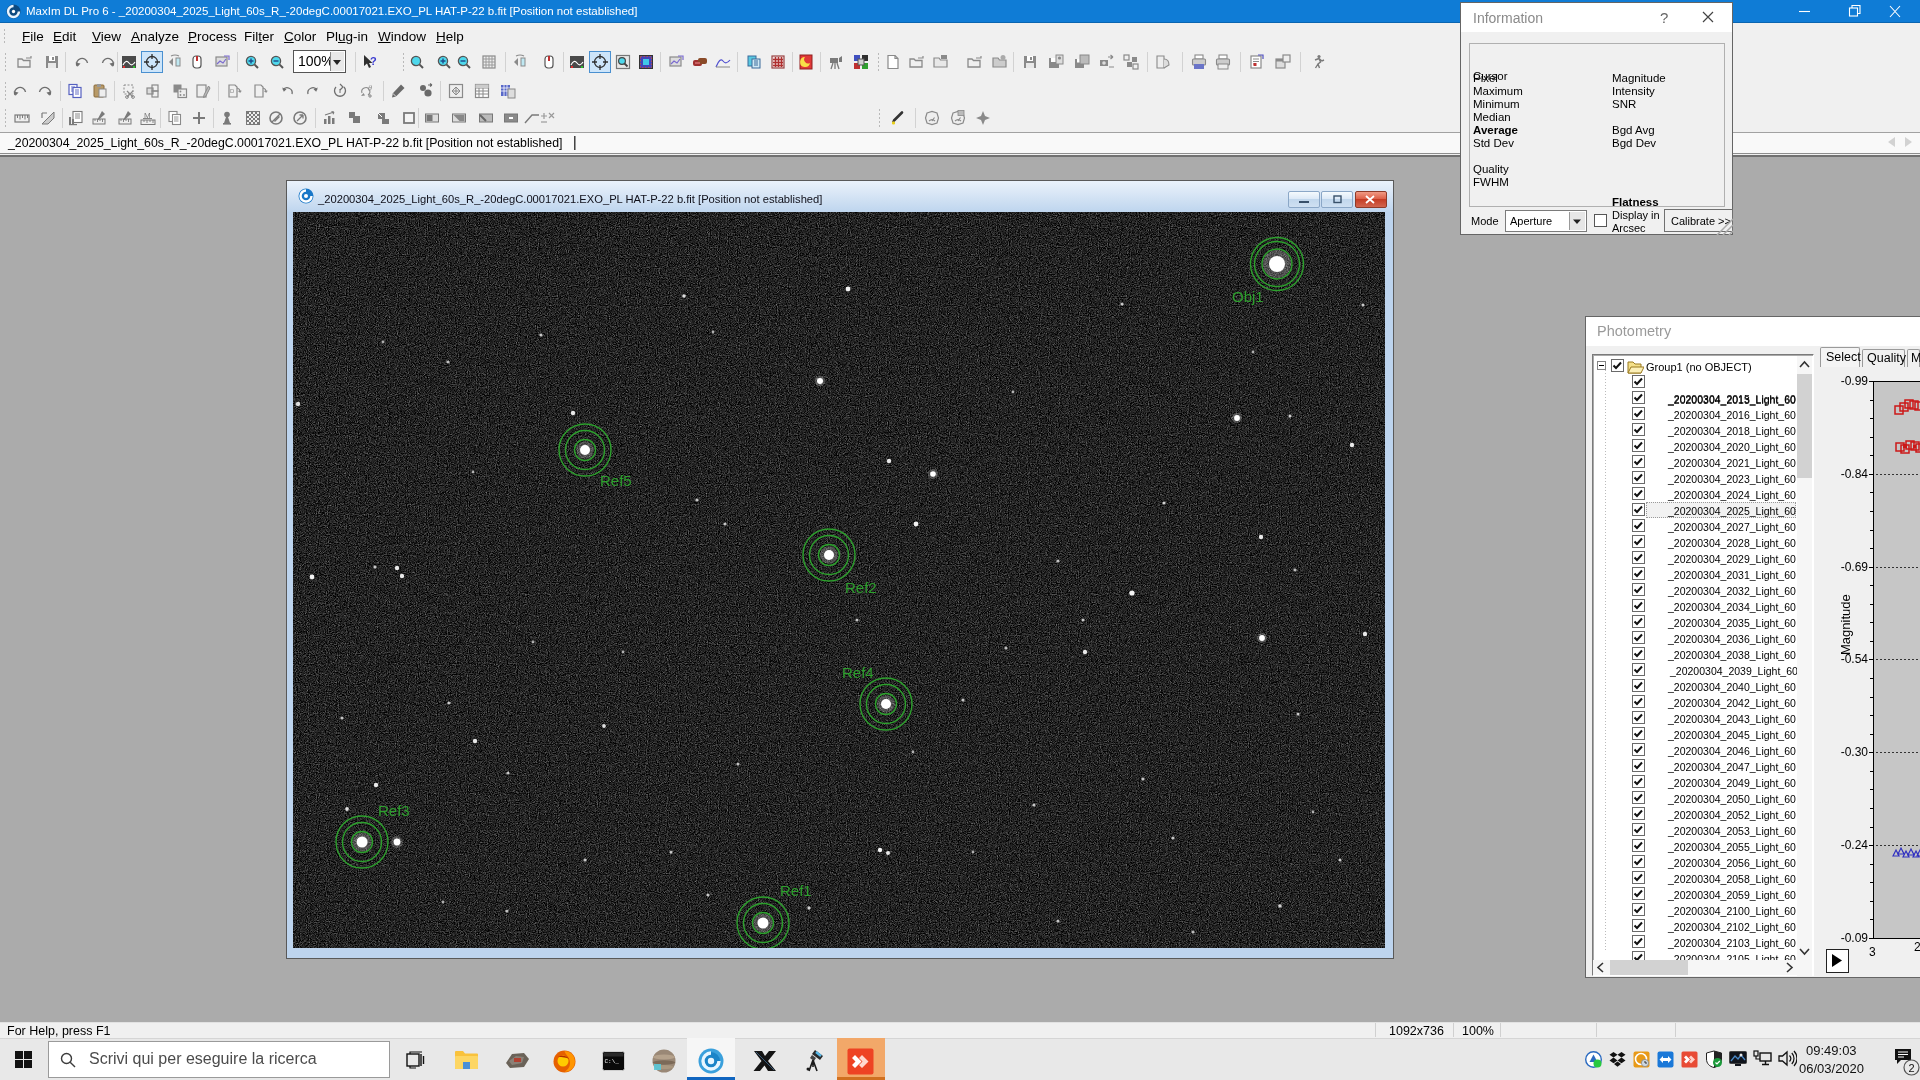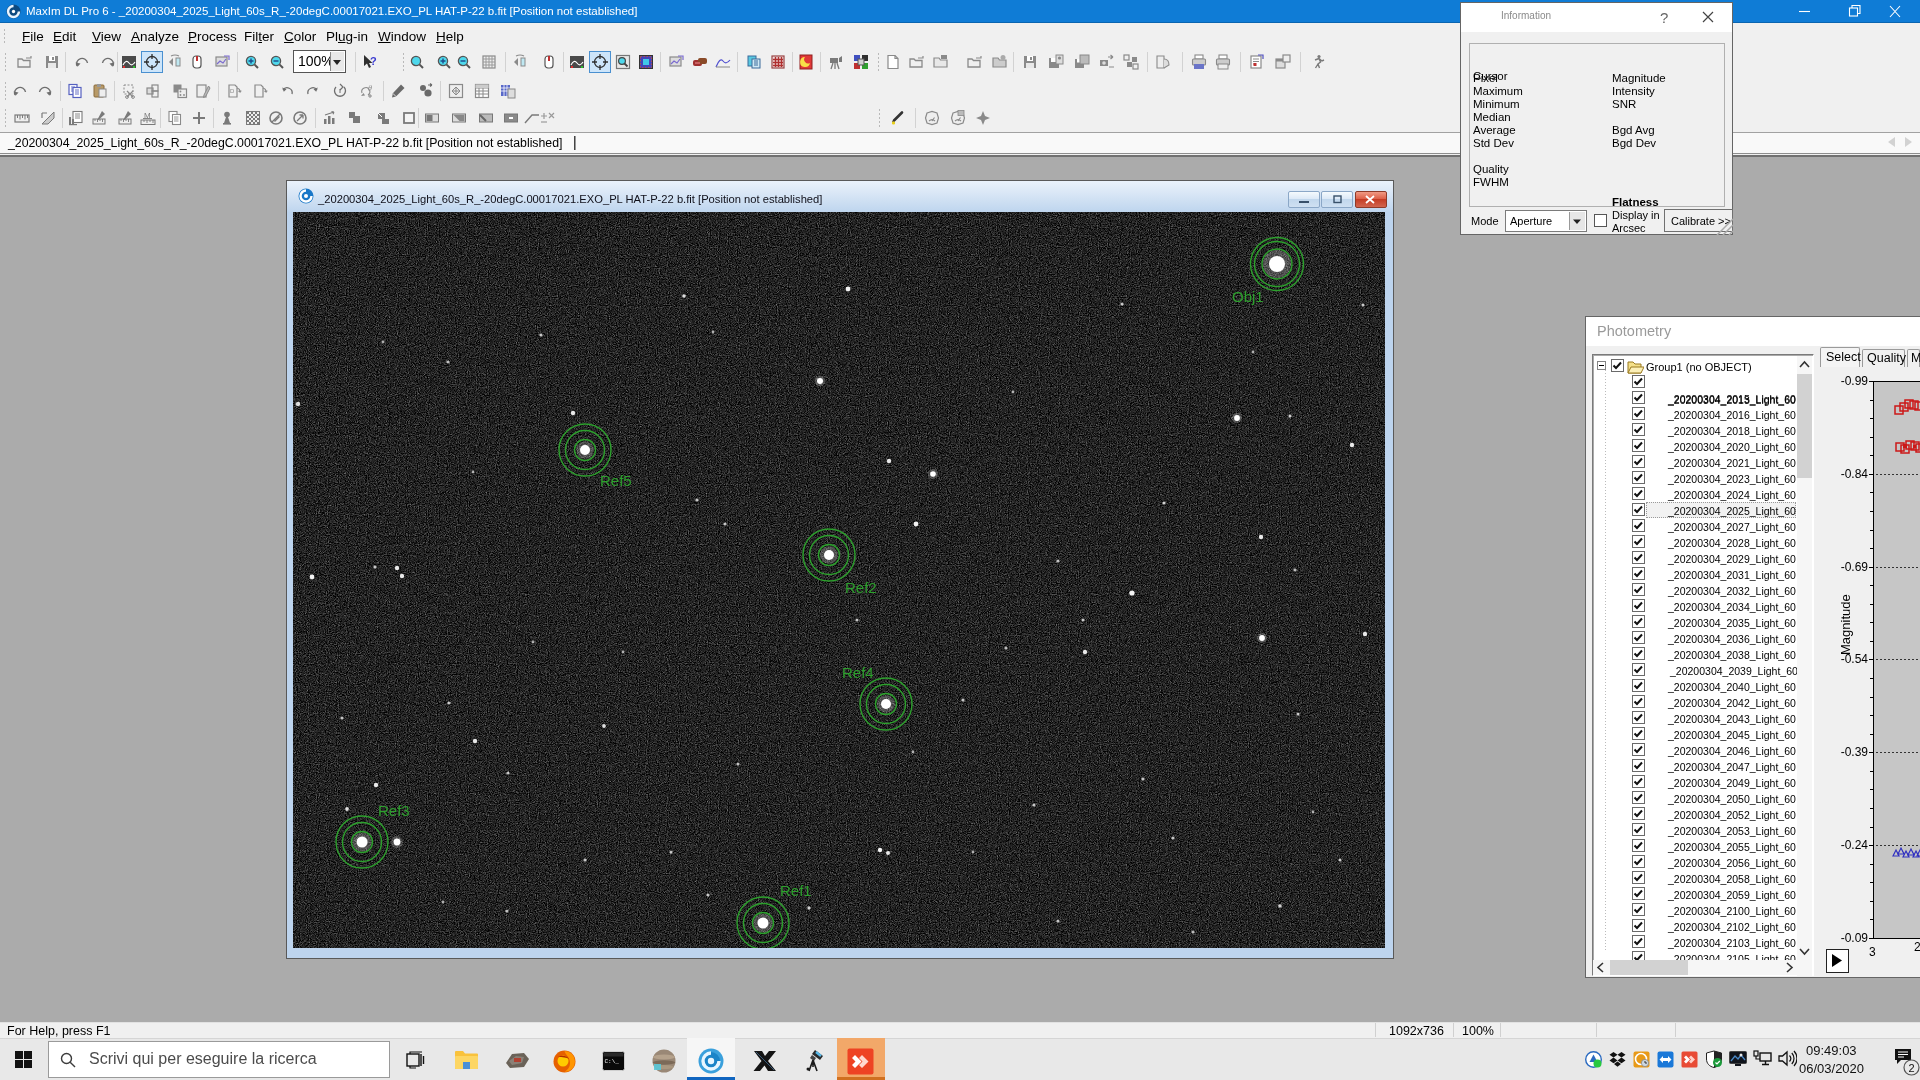--- a/index.html
+++ b/index.html
@@ -687,32 +687,32 @@
       <text x="85" y="604" font-family="Liberation Sans" font-size="15" fill="#2da02d">Ref3</text>
       <g fill="none" stroke="#2da02d" stroke-width="1.4">
         <circle cx="470" cy="711" r="10.5"></circle>
         <circle cx="470" cy="711" r="19.5"></circle>
         <circle cx="470" cy="711" r="26"></circle>
       </g>
       <text x="487" y="684" font-family="Liberation Sans" font-size="15" fill="#2da02d">Ref1</text>
 </svg>
 <div class="abs" style="left:1460px;top:2px;width:273px;height:233px;background:#f0f0f0;border:1px solid #656565"></div>
 <div class="abs" style="left:1461px;top:3px;width:271px;height:29px;background:#fff"></div>
-<div class="txt" style="left:1473px;top:10px;font-size:10px;color:#8a8a8a;font-weight:normal;margin-left:28px;">Information</div>
+<div class="txt" style="left:1473px;top:10px;font-size:14px;color:#8a8a8a;font-weight:normal;">Information</div>
 <div class="txt" style="left:1660px;top:9px;font-size:15px;color:#666;font-weight:normal;">?</div>
 <svg class="abs" style="left:1701px;top:10px" width="14" height="14" viewBox="0 0 14 14">
       <path d="M2 2 L12 12 M12 2 L2 12" stroke="#444" stroke-width="1.2"></path>
     </svg>
 <div class="abs" style="left:1469px;top:43px;width:256px;height:164px;border:1px solid #b0b0b0"></div>
 <div class="txt" style="left:1473px;top:46px;font-size:11.5px;color:#000;font-weight:normal;margin-top:24px;">Cursor</div>
 <div class="txt" style="left:1473px;top:72px;font-size:11.5px;color:#000;font-weight:normal;">Pixel</div>
 <div class="txt" style="left:1473px;top:85px;font-size:11.5px;color:#000;font-weight:normal;">Maximum</div>
 <div class="txt" style="left:1473px;top:98px;font-size:11.5px;color:#000;font-weight:normal;">Minimum</div>
 <div class="txt" style="left:1473px;top:111px;font-size:11.5px;color:#000;font-weight:normal;">Median</div>
-<div class="txt" style="left:1473px;top:124px;font-size:11.5px;color:#000;font-weight:normal;">Average</div>
+<div class="txt" style="left:1473px;top:124px;font-size:11.5px;color:#000;font-weight:bold;">Average</div>
 <div class="txt" style="left:1473px;top:137px;font-size:11.5px;color:#000;font-weight:normal;">Std Dev</div>
 <div class="txt" style="left:1473px;top:163px;font-size:11.5px;color:#000;font-weight:normal;">Quality</div>
 <div class="txt" style="left:1473px;top:176px;font-size:11.5px;color:#000;font-weight:normal;">FWHM</div>
 <div class="txt" style="left:1612px;top:72px;font-size:11.5px;color:#000;font-weight:normal;">Magnitude</div>
 <div class="txt" style="left:1612px;top:85px;font-size:11.5px;color:#000;font-weight:normal;">Intensity</div>
 <div class="txt" style="left:1612px;top:98px;font-size:11.5px;color:#000;font-weight:normal;">SNR</div>
 <div class="txt" style="left:1612px;top:124px;font-size:11.5px;color:#000;font-weight:normal;">Bgd Avg</div>
 <div class="txt" style="left:1612px;top:137px;font-size:11.5px;color:#000;font-weight:normal;">Bgd Dev</div>
 <div class="txt" style="left:1612px;top:176px;font-size:11.5px;color:#000;font-weight:bold;margin-top:20px;">Flatness</div>
 <div class="txt" style="left:1471px;top:215px;font-size:11px;color:#000;font-weight:normal;">Mode</div>
@@ -963,21 +963,21 @@
 <div class="abs" style="left:1869px;top:381px;width:5px;height:1px;background:#000"></div>
 <div class="txt" style="left:1838px;top:467px;font-size:12px;color:#000;font-weight:normal;text-align:right;width:30px">-0.84</div>
 <div class="abs" style="left:1869px;top:474px;width:5px;height:1px;background:#000"></div>
 <div class="abs" style="left:1876px;top:474px;width:44px;height:1px;background-image:linear-gradient(90deg,#333 2px,transparent 2px);background-size:4px 1px"></div>
 <div class="txt" style="left:1838px;top:560px;font-size:12px;color:#000;font-weight:normal;text-align:right;width:30px">-0.69</div>
 <div class="abs" style="left:1869px;top:567px;width:5px;height:1px;background:#000"></div>
 <div class="abs" style="left:1876px;top:567px;width:44px;height:1px;background-image:linear-gradient(90deg,#333 2px,transparent 2px);background-size:4px 1px"></div>
 <div class="txt" style="left:1838px;top:652px;font-size:12px;color:#000;font-weight:normal;text-align:right;width:30px">-0.54</div>
 <div class="abs" style="left:1869px;top:659px;width:5px;height:1px;background:#000"></div>
 <div class="abs" style="left:1876px;top:659px;width:44px;height:1px;background-image:linear-gradient(90deg,#333 2px,transparent 2px);background-size:4px 1px"></div>
-<div class="txt" style="left:1838px;top:745px;font-size:12px;color:#000;font-weight:normal;text-align:right;width:30px">-0.39</div>
+<div class="txt" style="left:1838px;top:745px;font-size:12px;color:#000;font-weight:normal;text-align:right;width:30px">-0.30</div>
 <div class="abs" style="left:1869px;top:752px;width:5px;height:1px;background:#000"></div>
 <div class="abs" style="left:1876px;top:752px;width:44px;height:1px;background-image:linear-gradient(90deg,#333 2px,transparent 2px);background-size:4px 1px"></div>
 <div class="txt" style="left:1838px;top:838px;font-size:12px;color:#000;font-weight:normal;text-align:right;width:30px">-0.24</div>
 <div class="abs" style="left:1869px;top:845px;width:5px;height:1px;background:#000"></div>
 <div class="abs" style="left:1876px;top:845px;width:44px;height:1px;background-image:linear-gradient(90deg,#333 2px,transparent 2px);background-size:4px 1px"></div>
 <div class="txt" style="left:1838px;top:931px;font-size:12px;color:#000;font-weight:normal;text-align:right;width:30px">-0.09</div>
 <div class="abs" style="left:1869px;top:938px;width:5px;height:1px;background:#000"></div>
 <div class="abs" style="left:1870px;top:400px;width:4px;height:1px;background:#000"></div>
 <div class="abs" style="left:1870px;top:418px;width:4px;height:1px;background:#000"></div>
 <div class="abs" style="left:1870px;top:437px;width:4px;height:1px;background:#000"></div>

